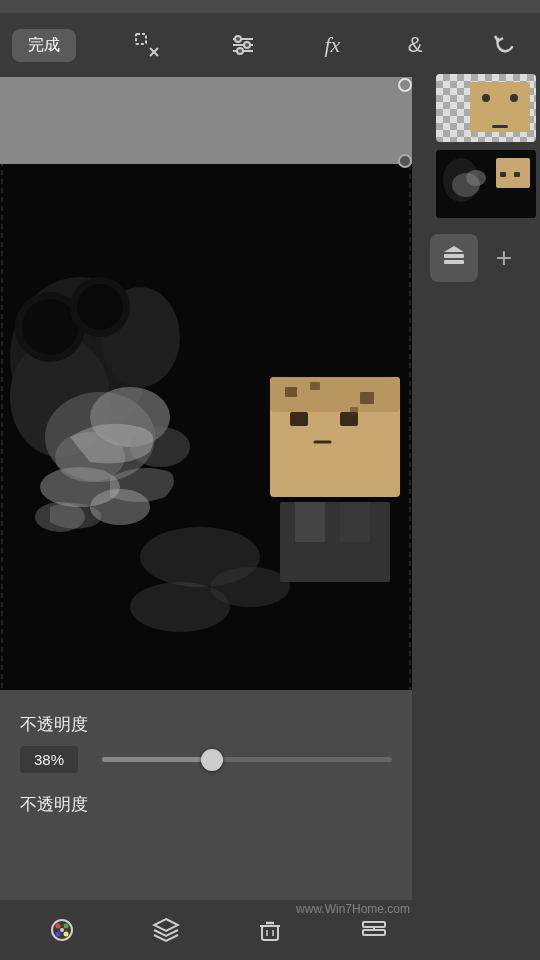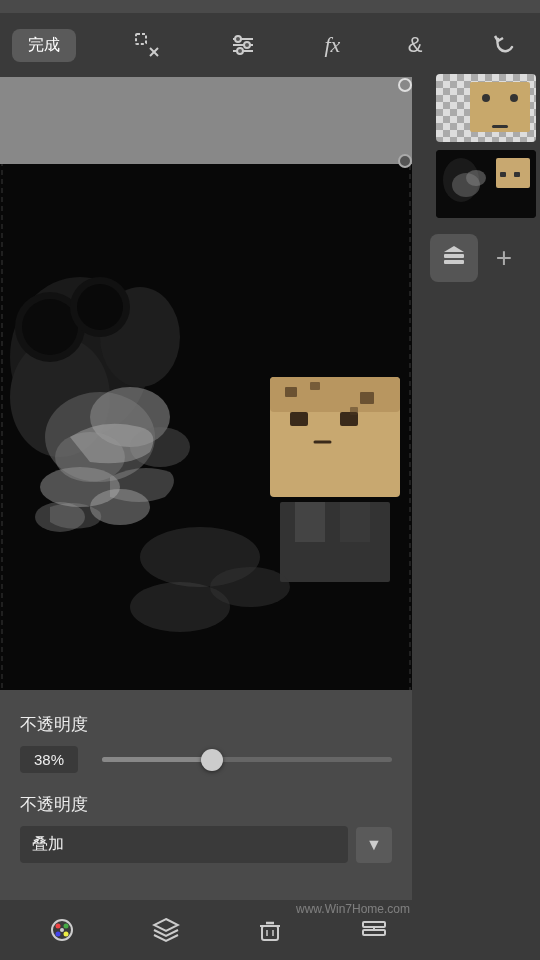--- a/index.html
+++ b/index.html
@@ -462,28 +462,20 @@
   <div class="opacity-label">不透明度</div>
   <div class="opacity-row">
     <div class="opacity-value-box">38%</div>
     <div class="slider-track">
       <div class="slider-fill" style="width: 38%;"></div>
       <div class="slider-thumb" style="left: calc(38% - 11px);"></div>
     </div>
   </div>
 
   <div class="blend-label">不透明度</div>
-  <div class="blend-row">
-    <div class="blend-select">
-      <span>叠加</span>
-    </div>
-    <div class="blend-arrow">
-      <span>▼</span>
-    </div>
-  </div>
 </div>
 
 <div id="bottom-toolbar">
 
   <div class="bottom-tool-btn">
     <svg width="28" height="28" viewBox="0 0 28 28" fill="none">
       <circle cx="14" cy="14" r="10" stroke="#ccc" stroke-width="2" fill="none"></circle>
       <circle cx="10" cy="10" r="2.5" fill="#e44"></circle>
       <circle cx="18" cy="10" r="2.5" fill="#4a4"></circle>
       <circle cx="10" cy="18" r="2.5" fill="#44e"></circle>

